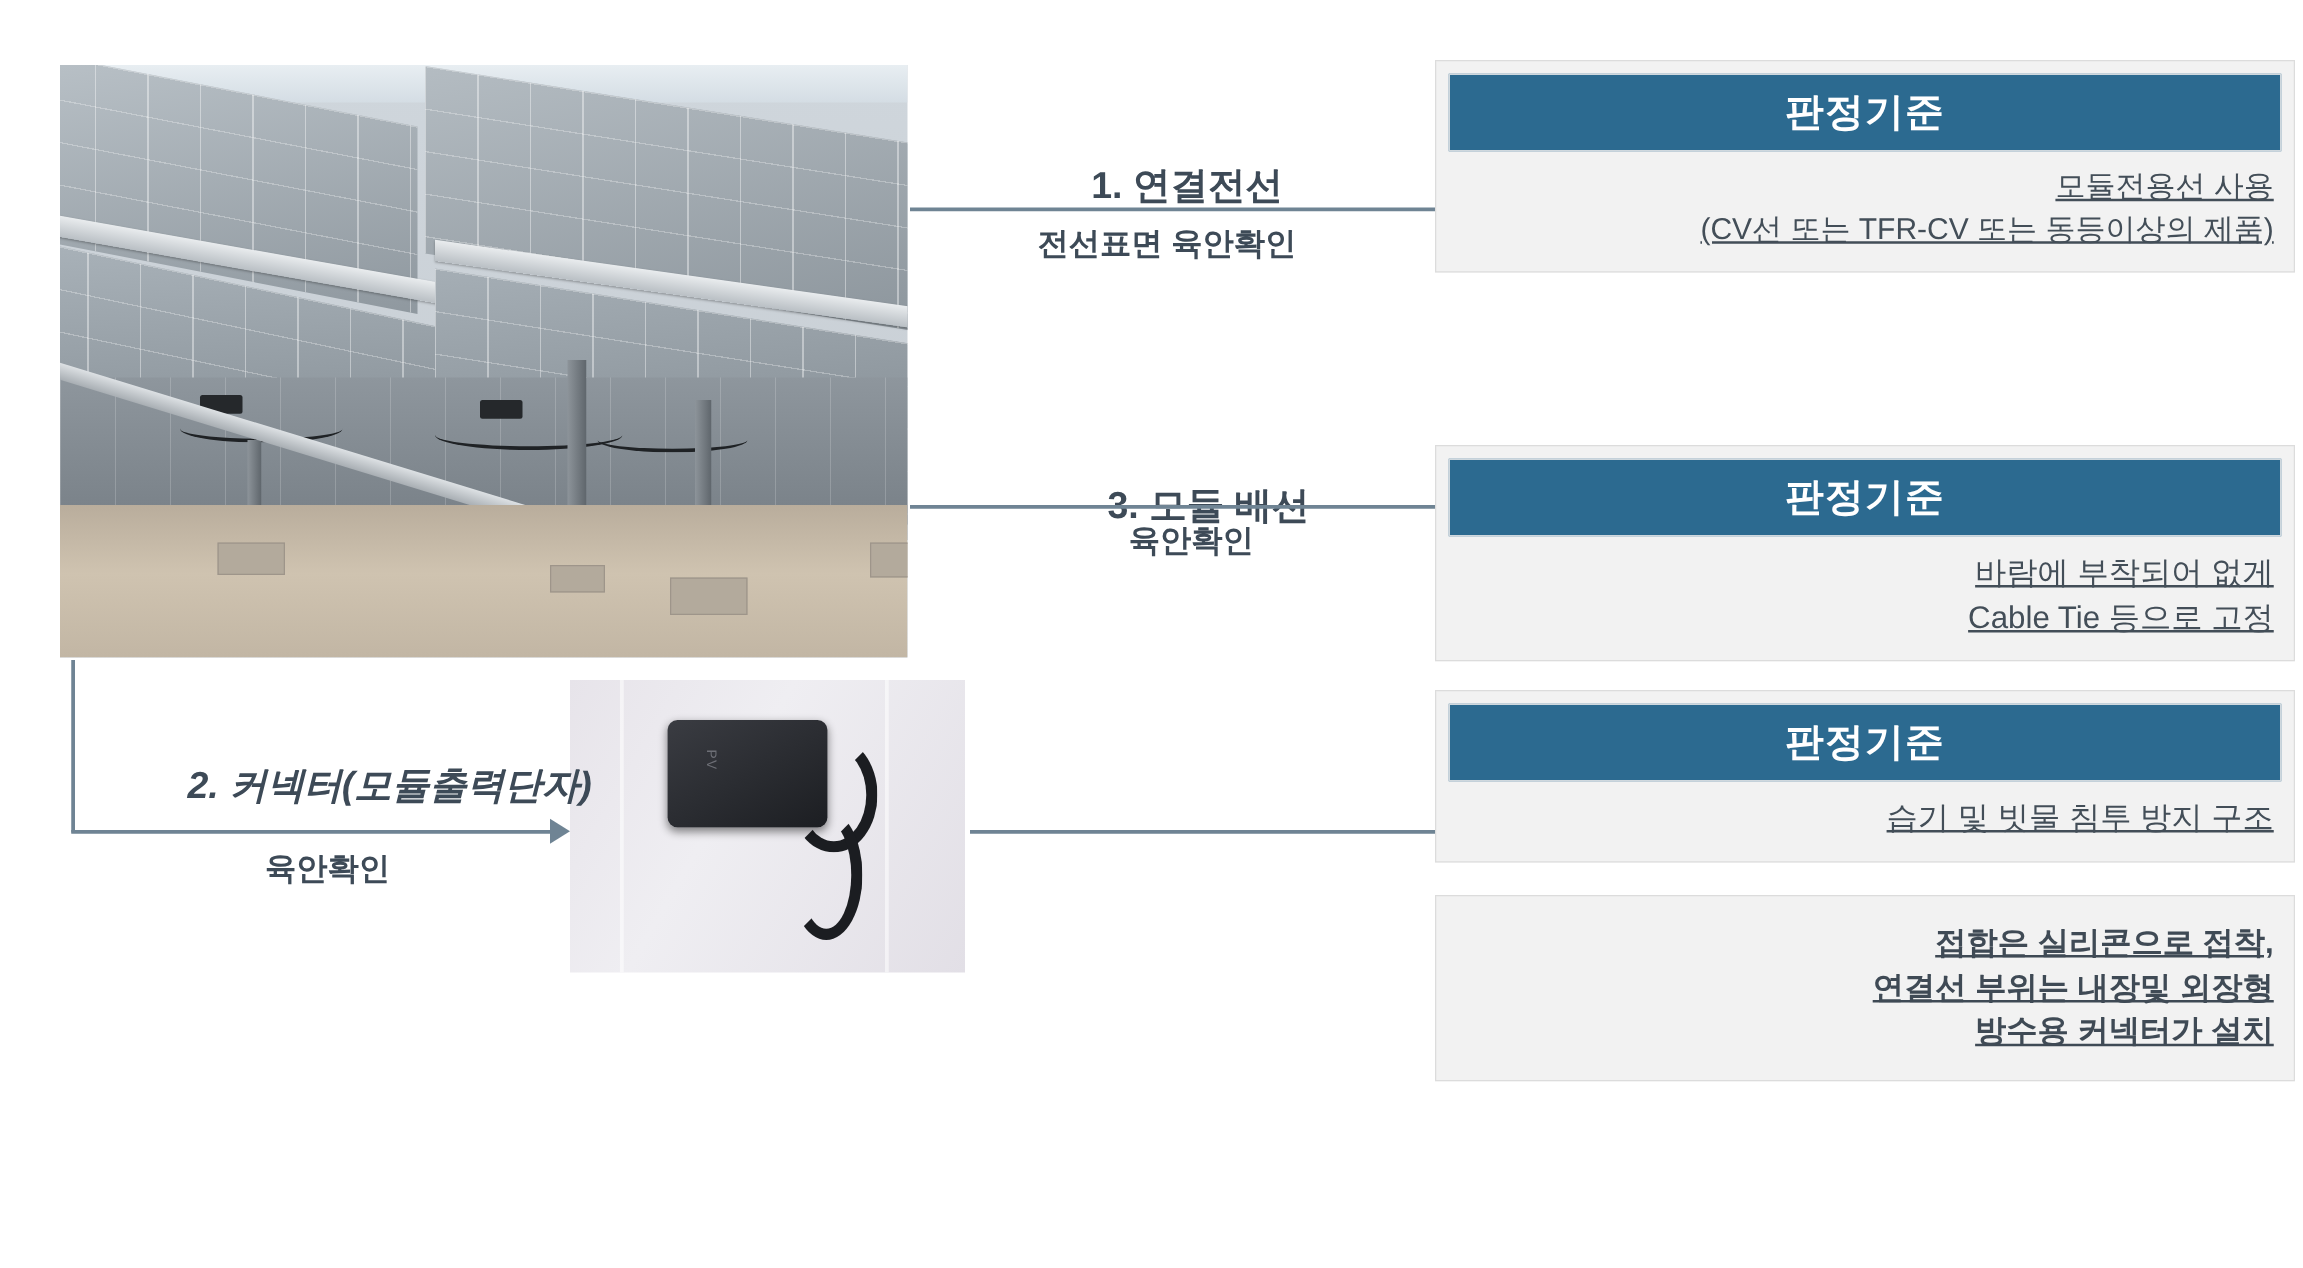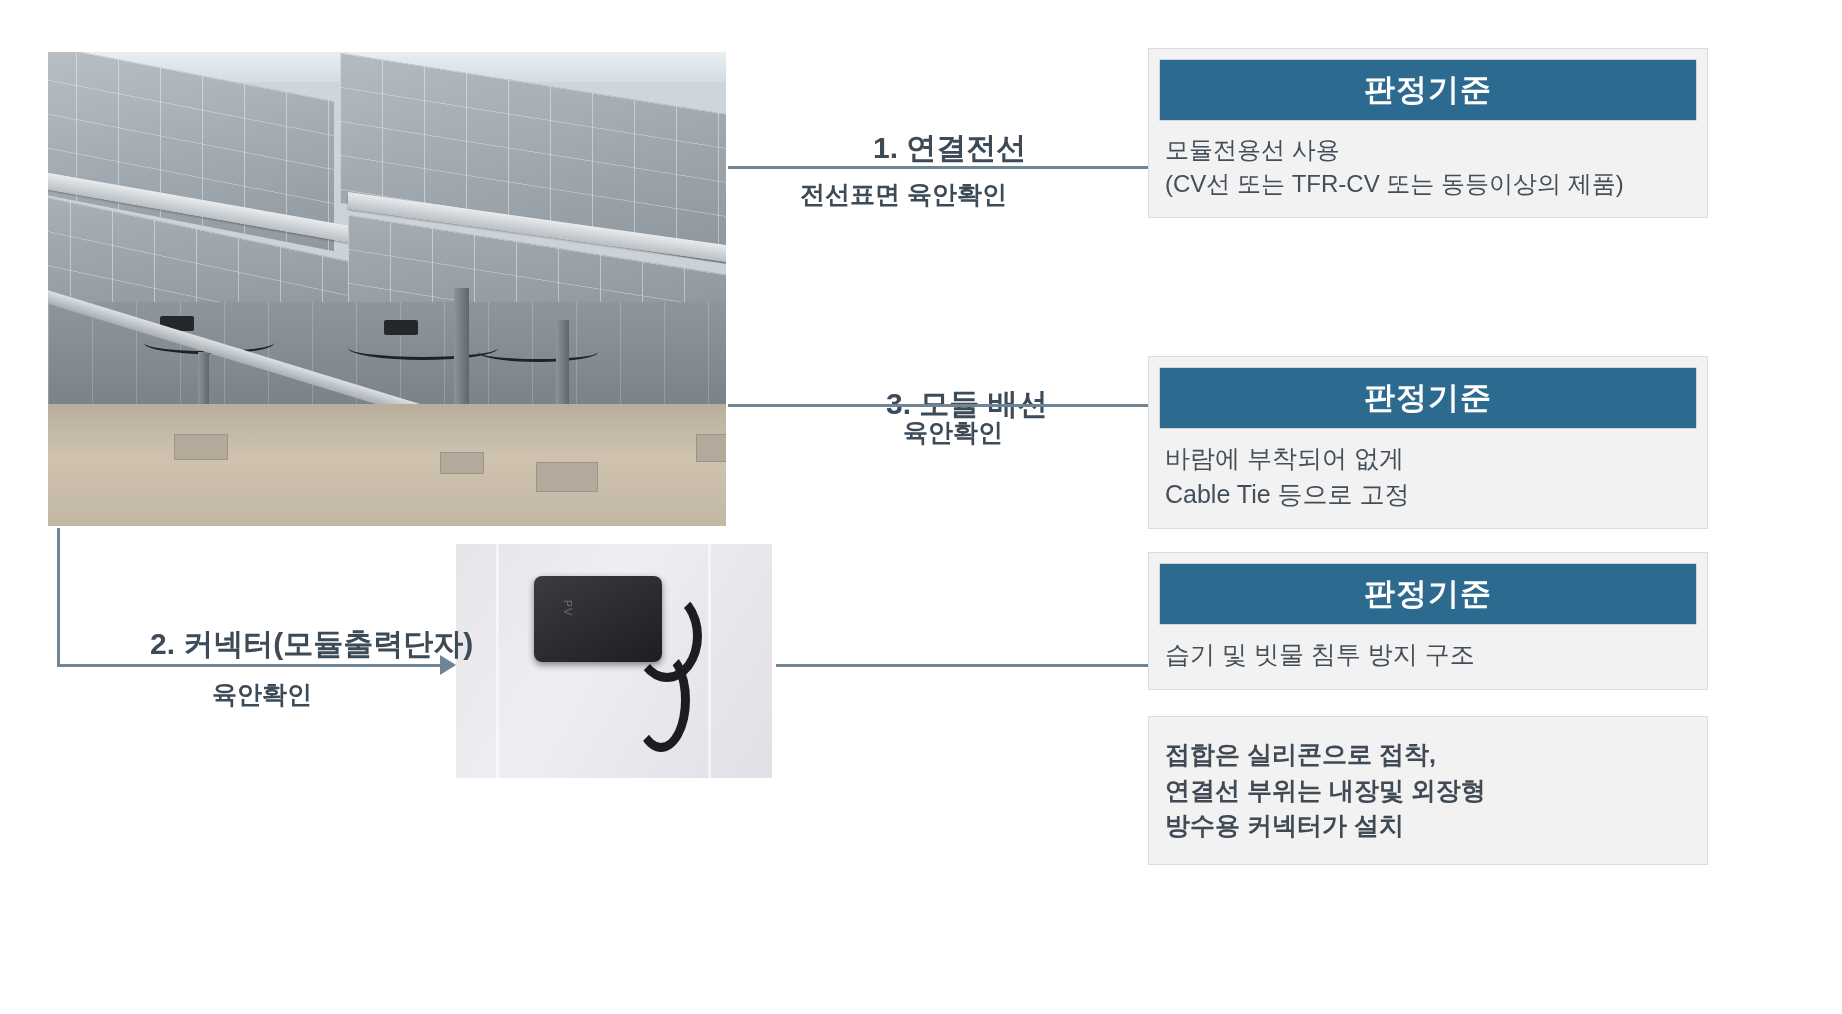--- a/index.html
+++ b/index.html
@@ -171,44 +171,45 @@
     font-weight: bold;
     white-space: nowrap;
   }
   .lbl-main { font-size: 30px; }
   .lbl-sub  { font-size: 25px; }
 
   
   .card {
     position: absolute;
     left: 1148px;
-    width: 560px;
+    width: 688px;
     background: #f2f2f2;
     border: 1px solid #dcdcdc;
   }
   .card-header {
     margin: 10px 10px 0 10px;
     height: 62px;
     background: #2c6a90;
     border: 1px solid #cfd8de;
     color: #ffffff;
     font-size: 31px;
     font-weight: bold;
     display: flex;
     align-items: center;
     justify-content: center;
     letter-spacing: 1px;
   }
   .card-body {
     padding: 12px 16px 16px 16px;
-    text-align: left;
+    text-align: right;
     color: #434e58;
     font-size: 25px;
     line-height: 1.42;
     white-space: pre-line;
+    text-decoration: underline;
   }
   .card-body.tight { font-size: 24px; }
   .card-plain .card-body {
     font-weight: bold;
     padding: 20px 16px;
     color: #3f4a55;
   }
 </style>
 </head>
 <body>
@@ -265,29 +266,29 @@
     <div class="conn-cable conn-cable-1"></div>
     <div class="conn-cable conn-cable-2"></div>
     <div class="conn-body">
       <div class="conn-label">PV</div>
     </div>
   </div>
 
   <div class="arrow-label lbl-main" style="left:873px; top:128px;">1. 연결전선</div>
   <div class="arrow-line" style="left:728px; top:166px; width:424px;"></div>
   <div class="arrow-head" style="left:1148px; top:157px;"></div>
-  <div class="arrow-label lbl-sub" style="left:800px; top:178px;">전선표면 육안확인</div>
+  <div class="arrow-label lbl-sub" style="left:830px; top:178px;">전선표면 육안확인</div>
 
   <div class="arrow-label lbl-main" style="left:886px; top:384px;">3. 모듈 배선</div>
   <div class="arrow-line" style="left:728px; top:404px; width:424px;"></div>
   <div class="arrow-head" style="left:1148px; top:395px;"></div>
   <div class="arrow-label lbl-sub" style="left:903px; top:416px;">육안확인</div>
 
   <div class="vline" style="left:57px; top:528px; height:138px;"></div>
-  <div class="arrow-label lbl-main" style="left:150px; top:624px;">2. 커넥터(모듈출력단자)</div>
+  <div class="arrow-label lbl-main" style="left:150px; top:608px;font-style:italic;">2. 커넥터(모듈출력단자)</div>
   <div class="arrow-line" style="left:57px; top:664px; width:386px;"></div>
   <div class="arrow-head" style="left:440px; top:655px;"></div>
   <div class="arrow-label lbl-sub" style="left:212px; top:678px;">육안확인</div>
 
   <div class="arrow-line" style="left:776px; top:664px; width:376px;"></div>
   <div class="arrow-head" style="left:1148px; top:655px;"></div>
 
   <div class="card" style="top:48px;">
     <div class="card-header">판정기준</div>
     <div class="card-body tight">모듈전용선 사용

